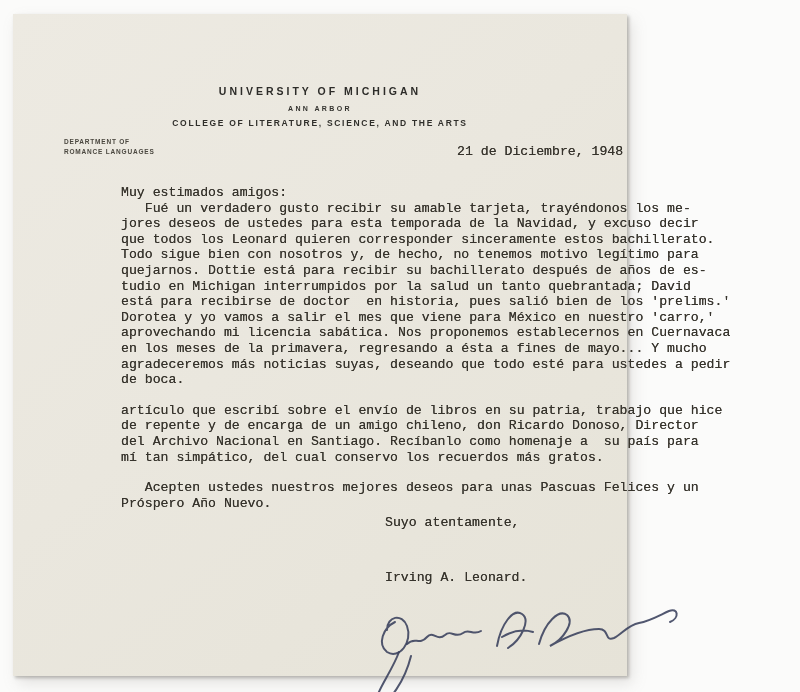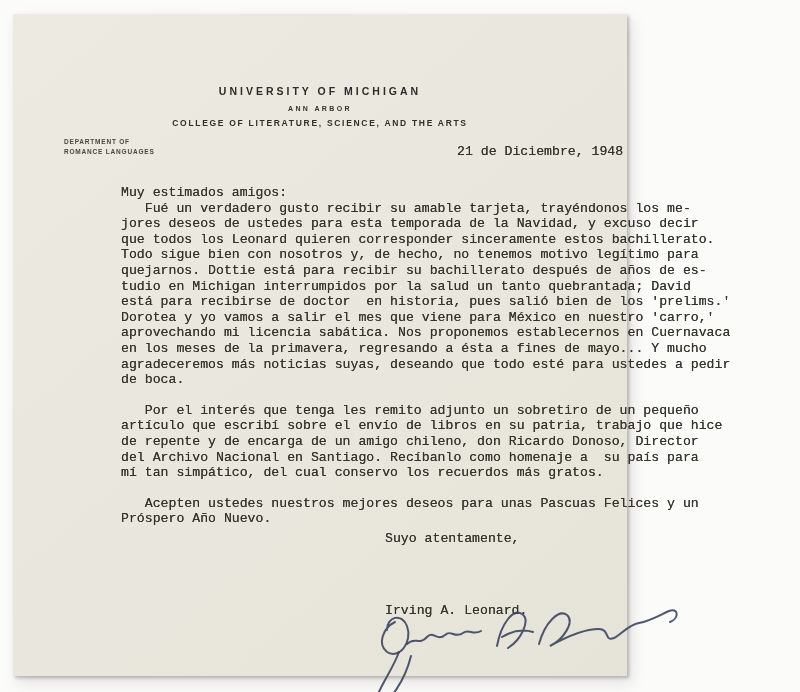--- a/index.html
+++ b/index.html
@@ -37,21 +37,21 @@
     color:#36332c;
     text-shadow:0 0 .6px rgba(52,48,40,.85);
   }
   .date{position:absolute;left:444px;top:130px;font-size:13.2px;}
   .body-text{position:absolute;left:108px;top:171px;font-size:13.2px;line-height:15.6px;}
   .tline{white-space:pre;height:15.6px;}
   .para-1{}
   .para-2{margin-top:15px;}
   .para-3{margin-top:15px;}
   .closing{margin-top:4px;margin-left:264px;}
-  .typed-name{margin-top:57px;margin-left:264px;}
+  .typed-name{margin-top:39px;margin-left:264px;}
   .signature{position:absolute;left:338px;top:568px;width:330px;height:122px;z-index:3;}
   .signature path{fill:none;stroke:#39405c;stroke-width:2;stroke-linecap:round;opacity:.88;}
 </style>
 </head>
 <body>
 
 <div class="stage">
   <div class="paper">
 
     <div class="lh-university">UNIVERSITY OF MICHIGAN</div>
@@ -76,21 +76,20 @@
           <div class="tline">quejarnos. Dottie está para recibir su bachillerato después de años de es-</div>
           <div class="tline">tudio en Michigan interrumpidos por la salud un tanto quebrantada; David</div>
           <div class="tline">está para recibirse de doctor  en historia, pues salió bien de los 'prelims.'</div>
           <div class="tline">Dorotea y yo vamos a salir el mes que viene para México en nuestro 'carro,'</div>
           <div class="tline">aprovechando mi licencia sabática. Nos proponemos establecernos en Cuernavaca</div>
           <div class="tline">en los meses de la primavera, regresando a ésta a fines de mayo... Y mucho</div>
           <div class="tline">agradeceremos más noticias suyas, deseando que todo esté para ustedes a pedir</div>
           <div class="tline">de boca.</div>
         </div>
       <div class="para-2">
-          <div class="tline">   Por el interés que tenga les remito adjunto un sobretiro de un pequeño</div>
           <div class="tline">artículo que escribí sobre el envío de libros en su patria, trabajo que hice</div>
           <div class="tline">de repente y de encarga de un amigo chileno, don Ricardo Donoso, Director</div>
           <div class="tline">del Archivo Nacional en Santiago. Recíbanlo como homenaje a  su país para</div>
           <div class="tline">mí tan simpático, del cual conservo los recuerdos más gratos.</div>
         </div>
       <div class="para-3">
           <div class="tline">   Acepten ustedes nuestros mejores deseos para unas Pascuas Felices y un</div>
           <div class="tline">Próspero Año Nuevo.</div>
         </div>
 

